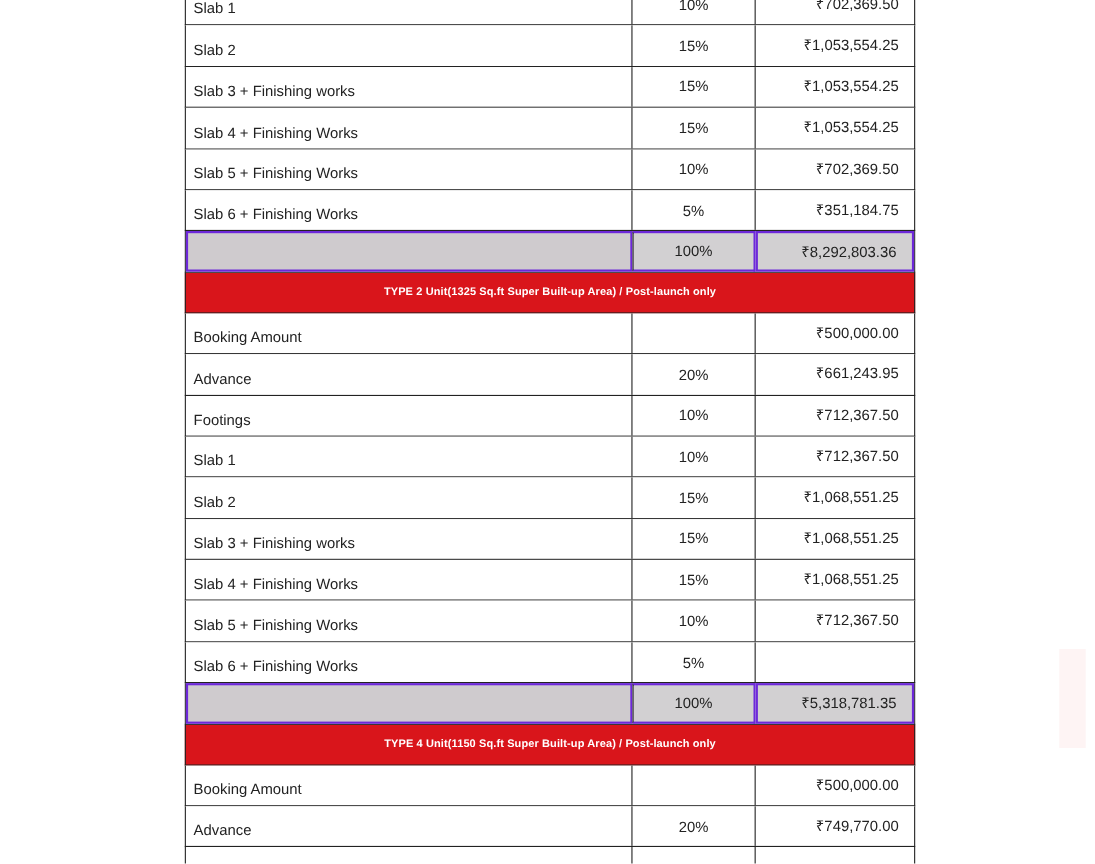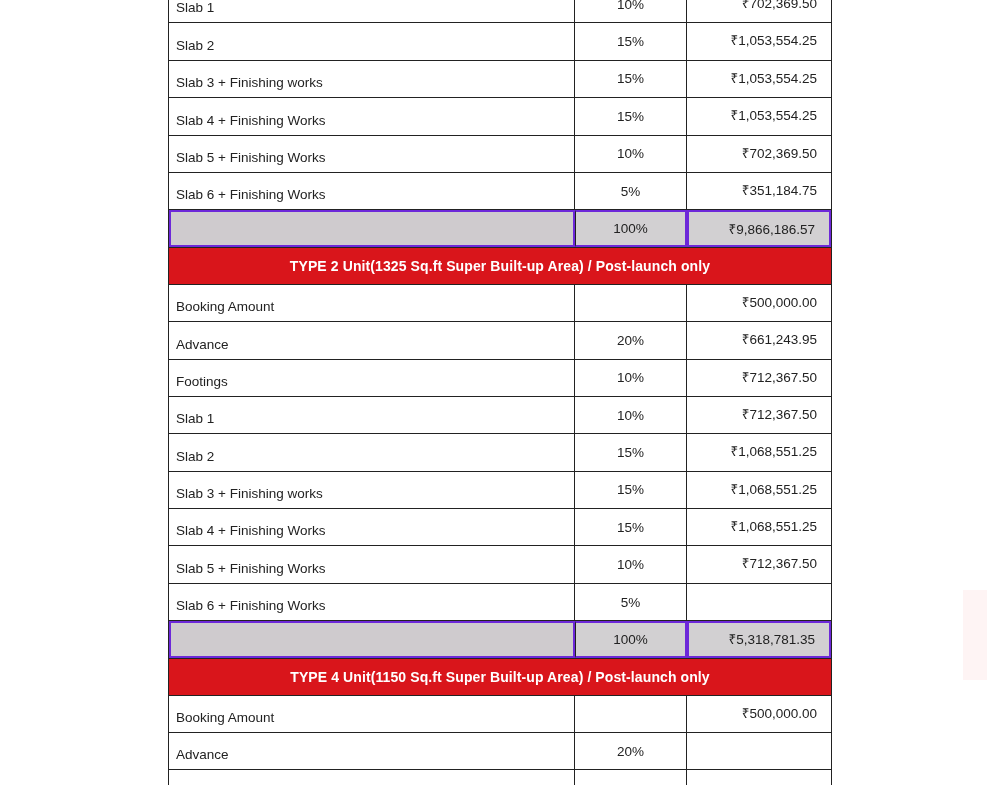--- a/index.html
+++ b/index.html
@@ -6,21 +6,21 @@
   body { width:995px; height:785px; background:#ffffff; position:relative; overflow:hidden; font-family:"Liberation Sans", sans-serif; }
   .sheet { position:absolute; left:168px; top:-14px; width:664px; }
   .row { position:relative; height:37.4px; border-left:1.5px solid #222; border-right:1.5px solid #222; border-bottom:1.5px solid #222; box-sizing:border-box; display:flex; background:#fff; }
   .c1 { width:406px; border-right:1.5px solid #222; box-sizing:border-box; padding-left:7px; display:flex; align-items:flex-end; padding-bottom:7px; font-size:13.5px; color:#222; }
   .c2 { width:112px; border-right:1.5px solid #222; box-sizing:border-box; display:flex; align-items:center; justify-content:center; font-size:13.5px; color:#222; }
   .c3 { flex:1; box-sizing:border-box; display:flex; justify-content:flex-end; align-items:flex-start; padding-top:8px; padding-right:14px; font-size:13.5px; color:#222; }
   .total .c1, .total .c2, .total .c3 { background:#d2d0d2; border:2px solid #6d28d9; }
   .total .c2 { border-left:1px solid #222; }
   .total .c1 { background:#cfcbce; }
   .total .c3 { align-items:center; padding-top:0; }
-  .banner { height:37px; background:#d9151b; color:#fff; font-weight:bold; font-size:14px; display:flex; align-items:center; justify-content:center; border-left:1.5px solid #222; border-right:1.5px solid #222; border-bottom:1.5px solid #222; box-sizing:border-box; letter-spacing:0.1px; }
+  .banner { height:37px; background:#d9151b; color:#fff; font-weight:bold; font-size:10px; display:flex; align-items:center; justify-content:center; border-left:1.5px solid #222; border-right:1.5px solid #222; border-bottom:1.5px solid #222; box-sizing:border-box; letter-spacing:0.1px; }
   .faint { position:absolute; right:8px; top:590px; width:24px; height:90px; background:rgba(240,120,120,0.08); }
 </style>
 </head>
 <body>
 
 <div class="sheet">
   <div id="t1">
       <div class="row">
         <div class="c1">Slab 1</div>
         <div class="c2">10%</div>
@@ -48,21 +48,21 @@
       </div>
       <div class="row">
         <div class="c1">Slab 6 + Finishing Works</div>
         <div class="c2">5%</div>
         <div class="c3">₹351,184.75</div>
       </div>
     </div>
   <div class="row total">
     <div class="c1"></div>
     <div class="c2">100%</div>
-    <div class="c3">₹9,866,186.57</div>
+    <div class="c3">₹8,292,803.36</div>
   </div>
   <div class="banner">TYPE 2 Unit(1325 Sq.ft Super Built-up Area) / Post-launch only</div>
   <div id="t2">
       <div class="row">
         <div class="c1">Booking Amount</div>
         <div class="c2"></div>
         <div class="c3">₹500,000.00</div>
       </div>
       <div class="row">
         <div class="c1">Advance</div>
@@ -112,20 +112,21 @@
   <div class="banner">TYPE 4 Unit(1150 Sq.ft Super Built-up Area) / Post-launch only</div>
   <div id="t3">
       <div class="row">
         <div class="c1">Booking Amount</div>
         <div class="c2"></div>
         <div class="c3">₹500,000.00</div>
       </div>
       <div class="row">
         <div class="c1">Advance</div>
         <div class="c2">20%</div>
+        <div class="c3">₹749,770.00</div>
       </div>
       <div class="row">
         <div class="c1"></div>
         <div class="c2"></div>
         <div class="c3"></div>
       </div>
     </div>
 </div>
 <div class="faint"></div>
 

